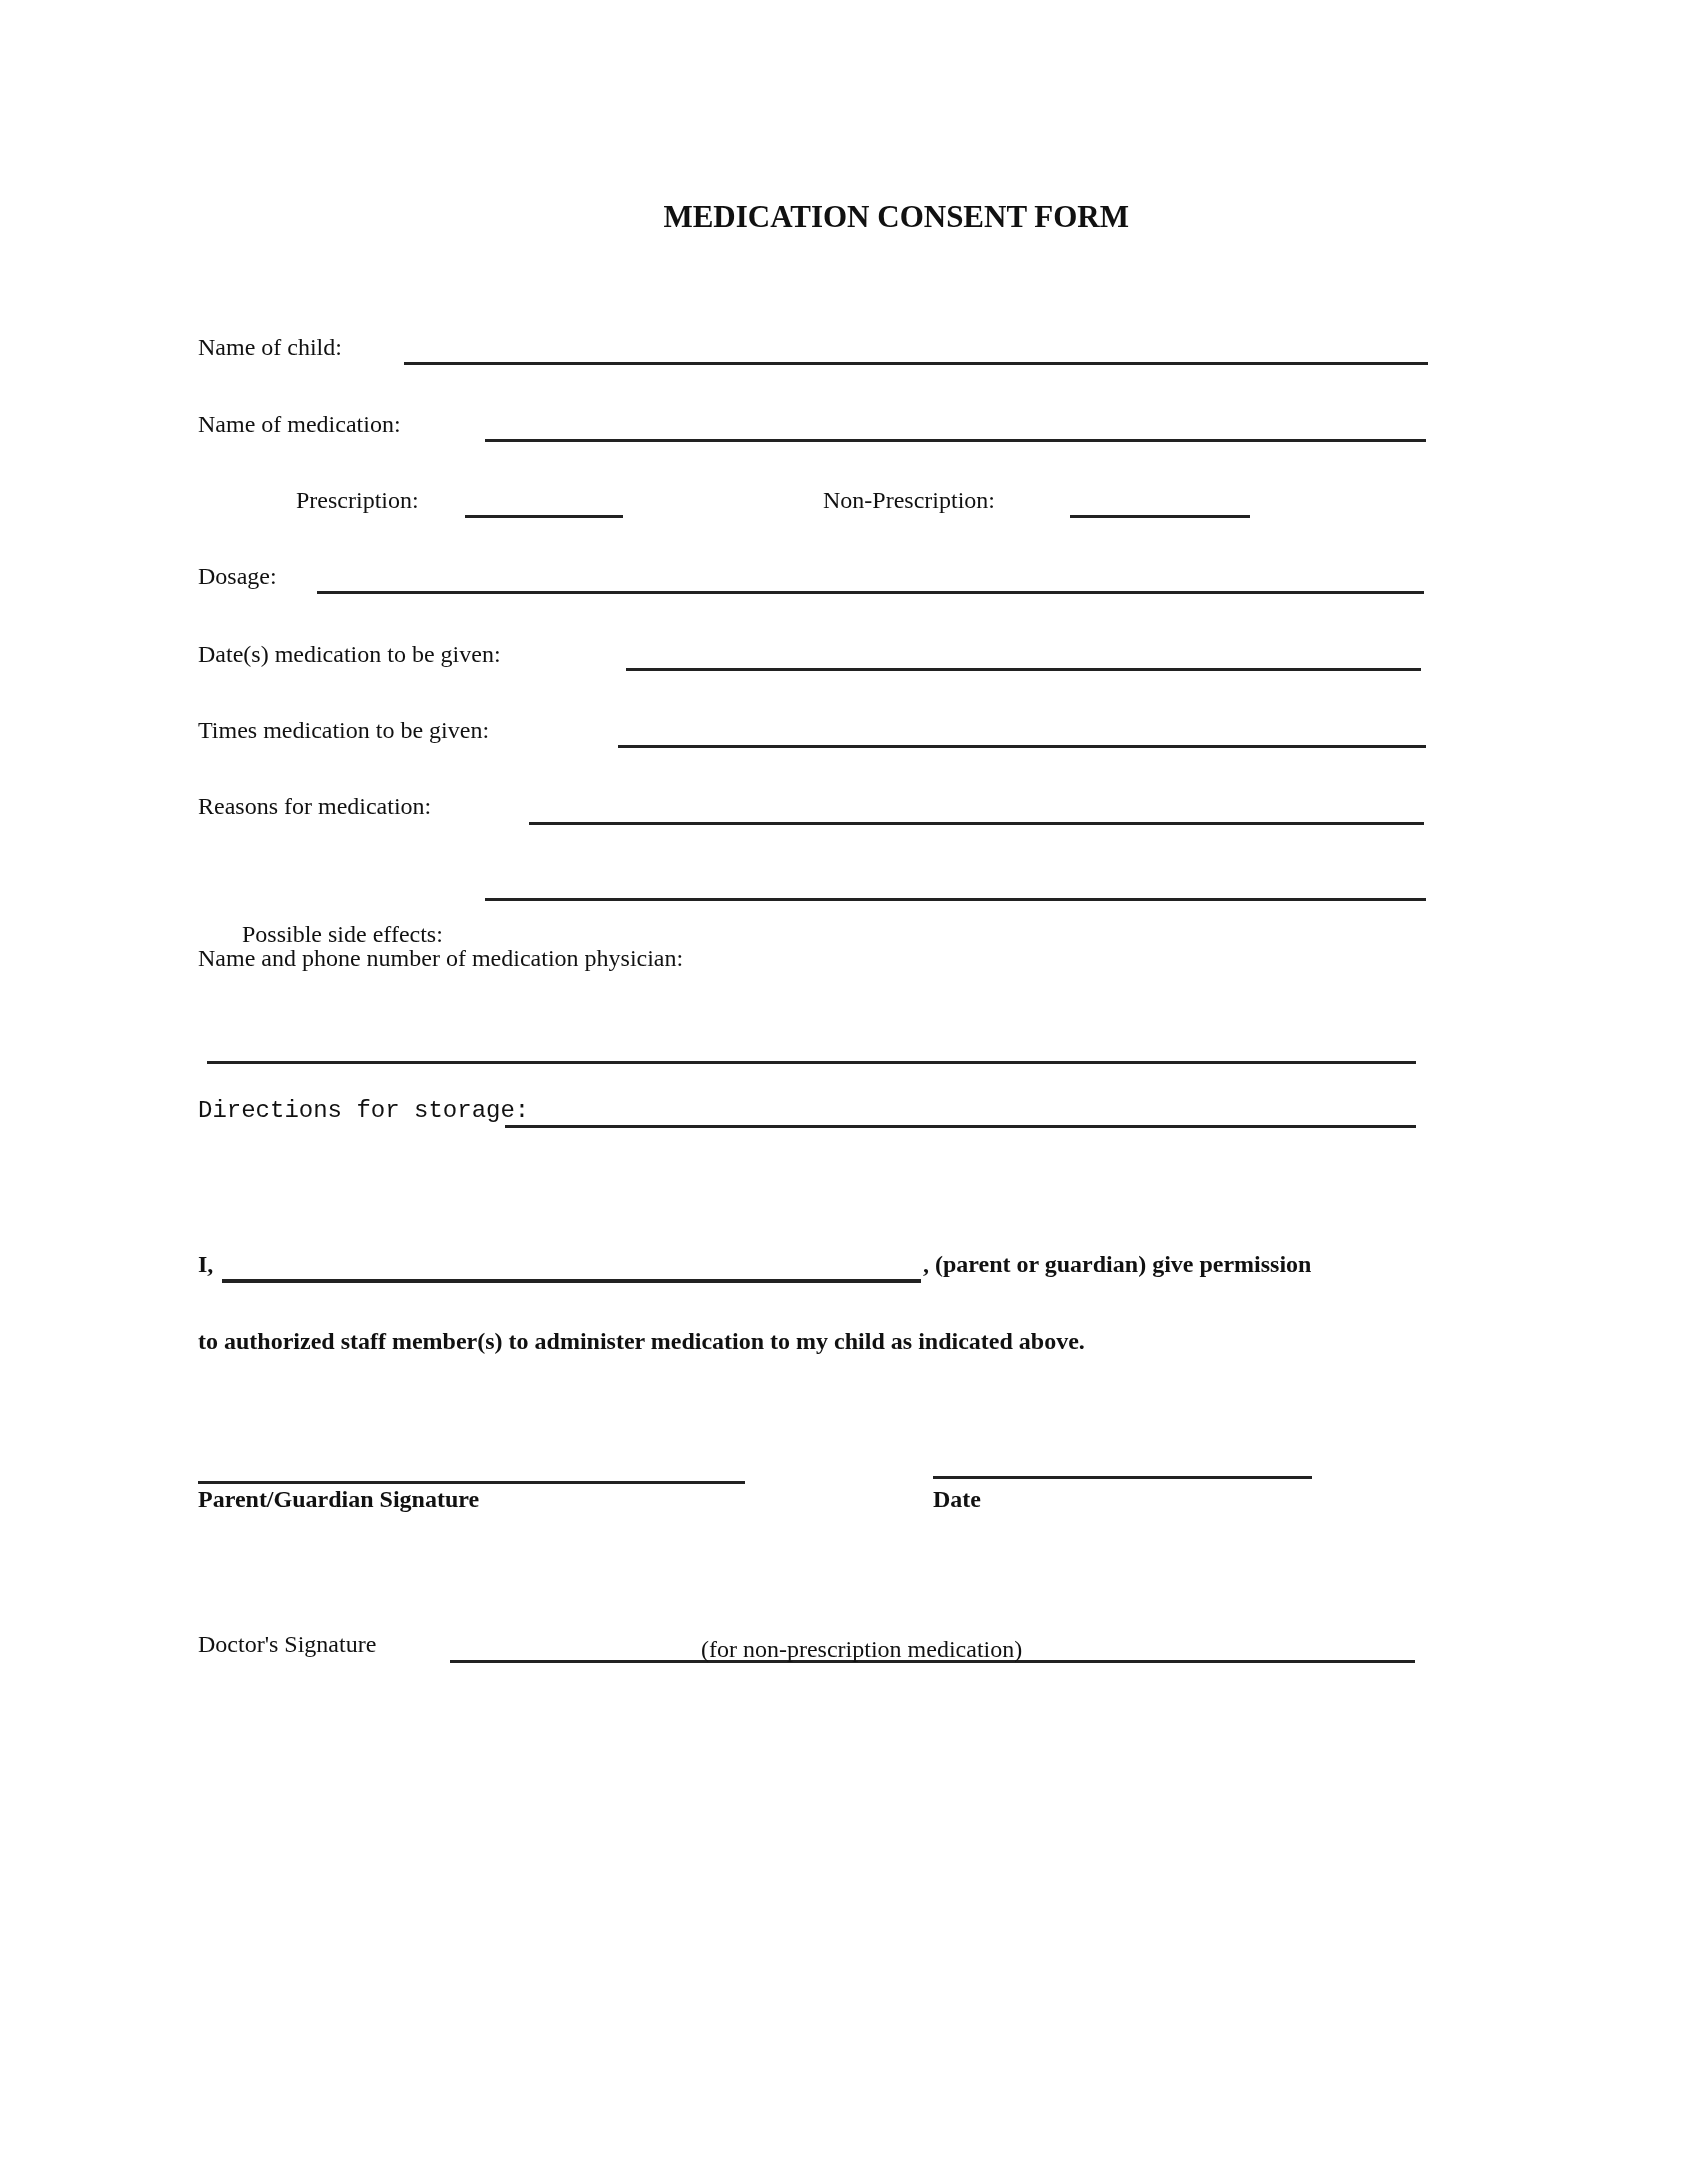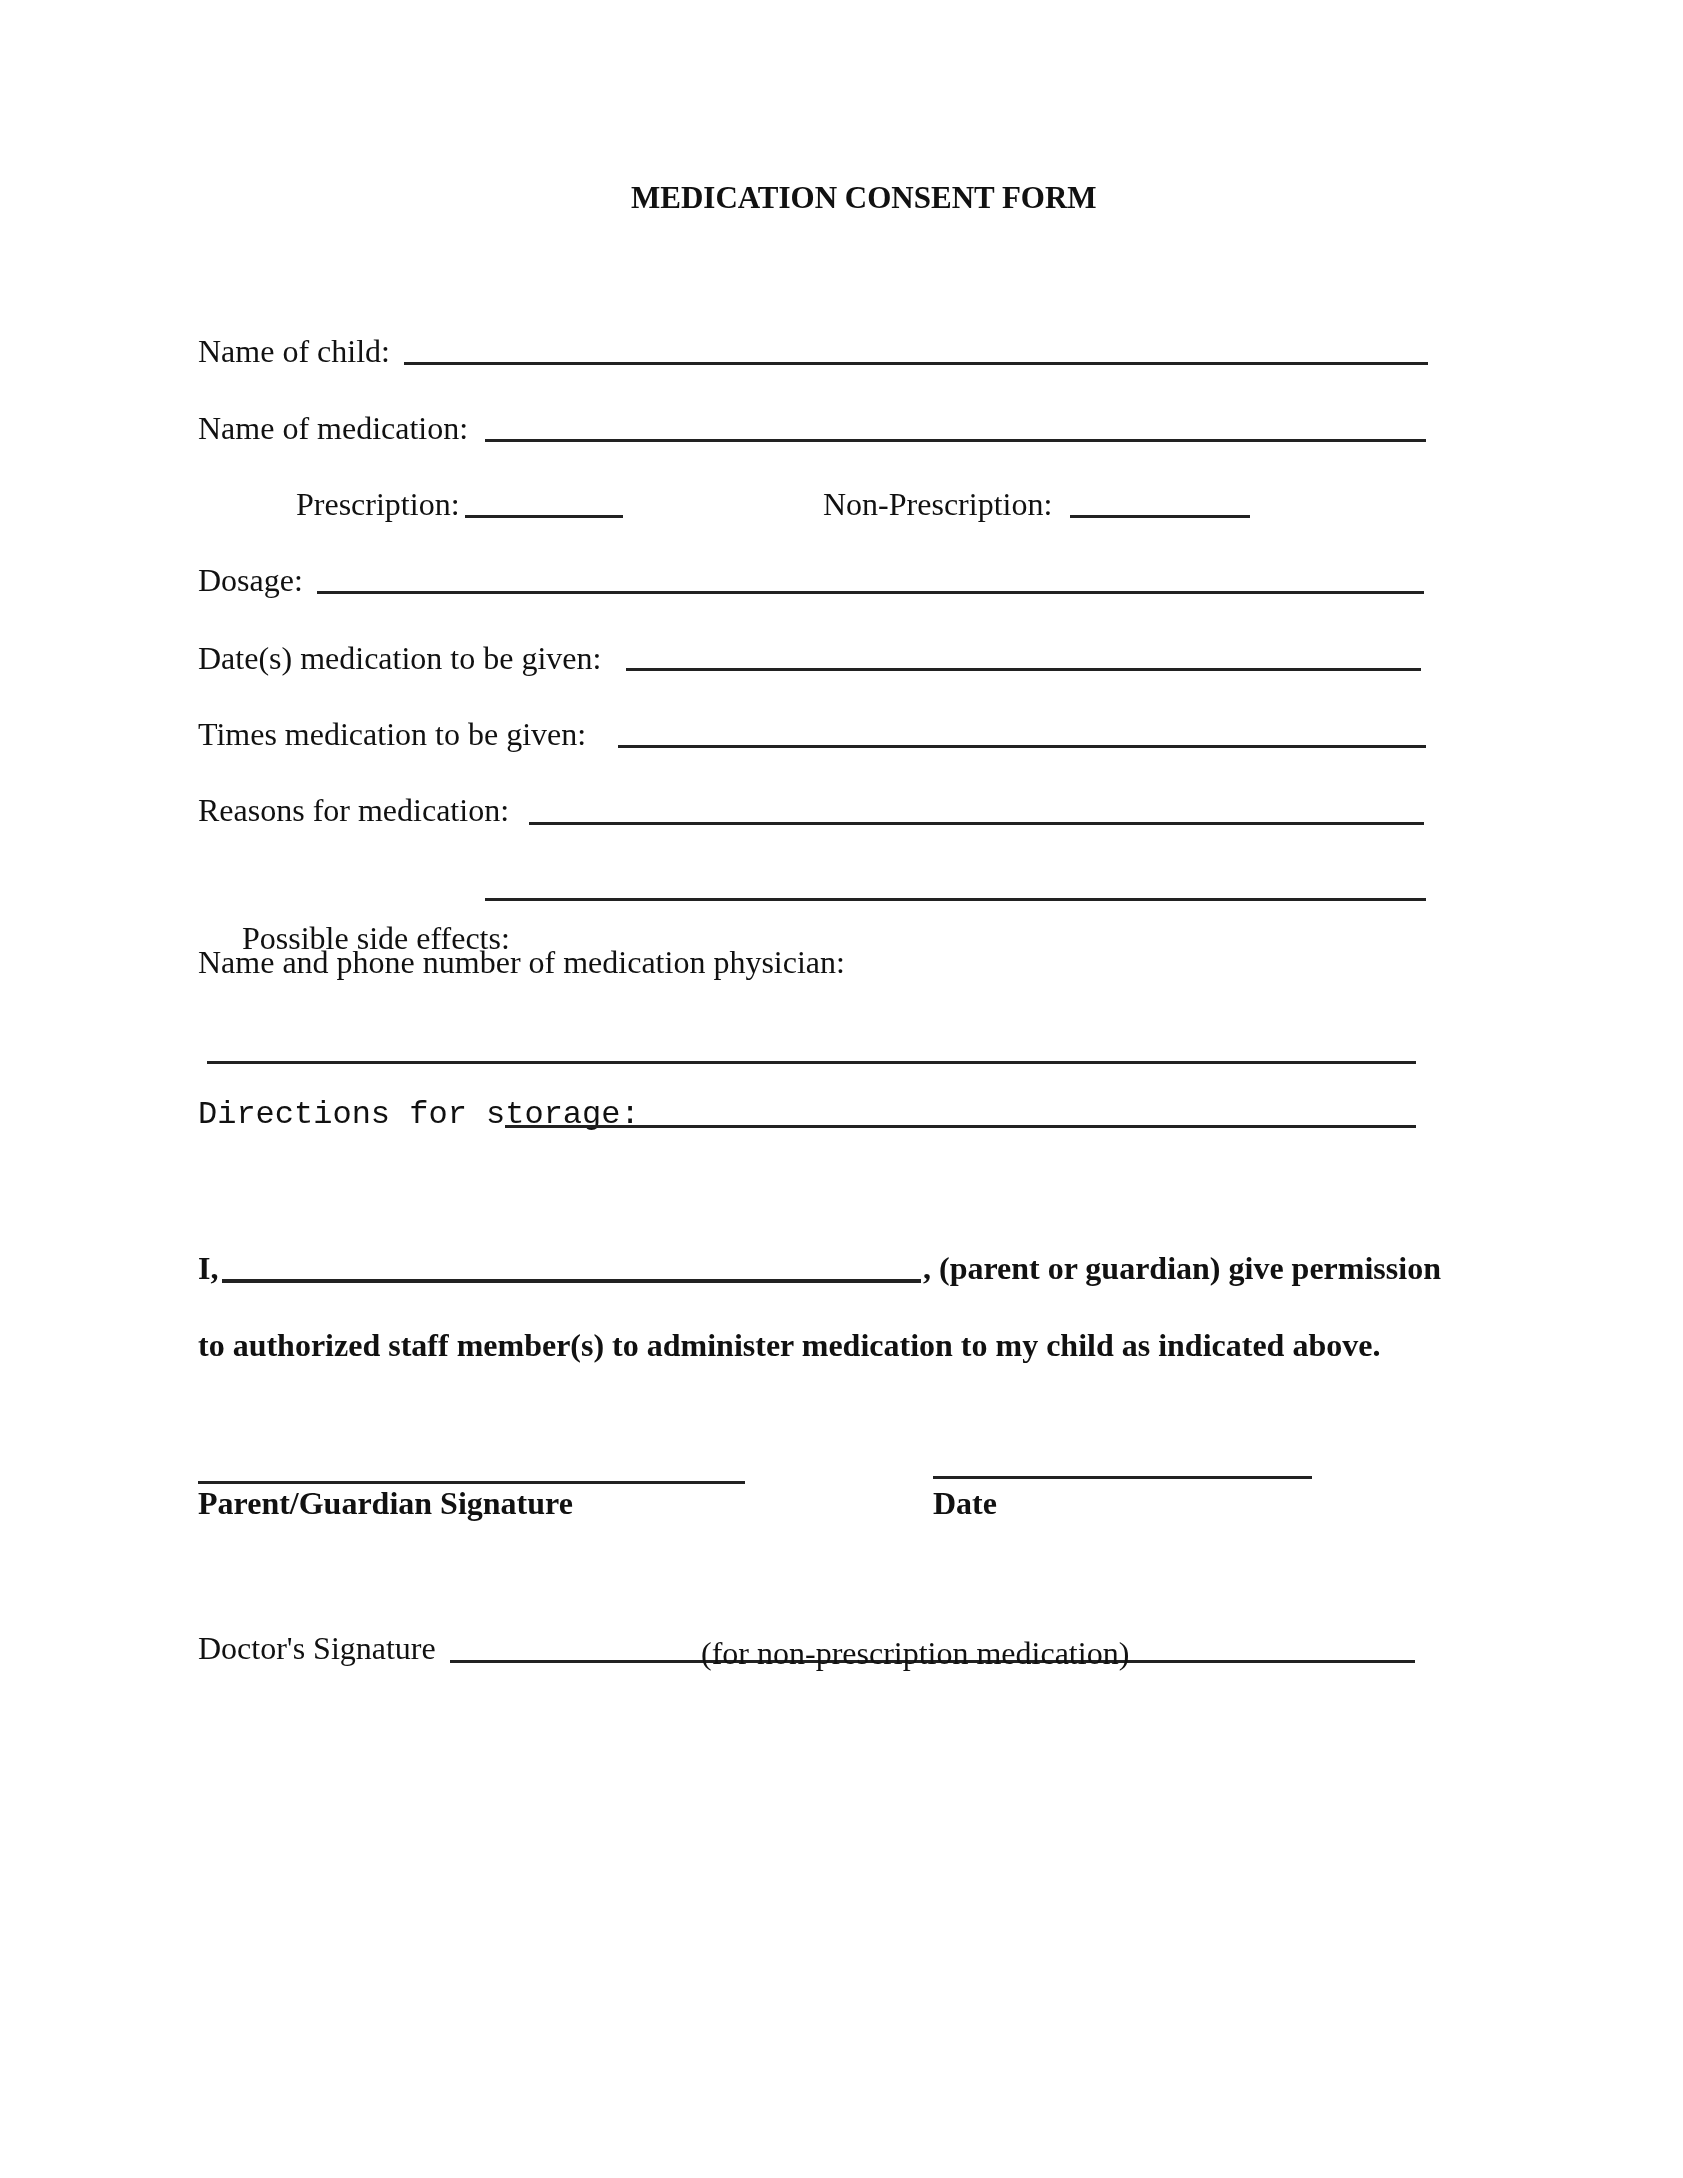--- a/index.html
+++ b/index.html
@@ -1,27 +1,27 @@
 <!DOCTYPE html>
 <html><head>
 <meta charset="utf-8">
 <style>
   html, body { margin:0; padding:0; background:#ffffff; }
   body { width:1683px; height:2178px; position:relative; overflow:hidden;
          font-family:"Liberation Serif","DejaVu Serif",serif; color:#111; }
   .abs { position:absolute; white-space:nowrap; line-height:1; }
-  .t { font-size:32px; }
+  .t { font-size:24px; }
   .b { font-weight:bold; }
   .title { font-size:31px; font-weight:bold; }
   .line { position:absolute; height:0; border-top:3px solid #222; }
 </style>
 </head>
 <body>
 
-<div class="abs title" style="left:631px; top:182px; width:498px; text-align:left;">MEDICATION CONSENT FORM</div>
+<div class="abs title" style="left:631px; top:201px; width:498px; text-align:right;">MEDICATION CONSENT FORM</div>
 
 <div class="abs t" style="left:198px; top:335px;">Name of child:</div>
 <div class="line" style="left:404px; top:362px; width:1024px;"></div>
 
 <div class="abs t" style="left:198px; top:412px;">Name of medication:</div>
 <div class="line" style="left:485px; top:439px; width:941px;"></div>
 
 <div class="abs t" style="left:296px; top:488px;">Prescription:</div>
 <div class="line" style="left:465px; top:515px; width:158px;"></div>
 <div class="abs t" style="left:823px; top:488px;">Non-Prescription:</div>

